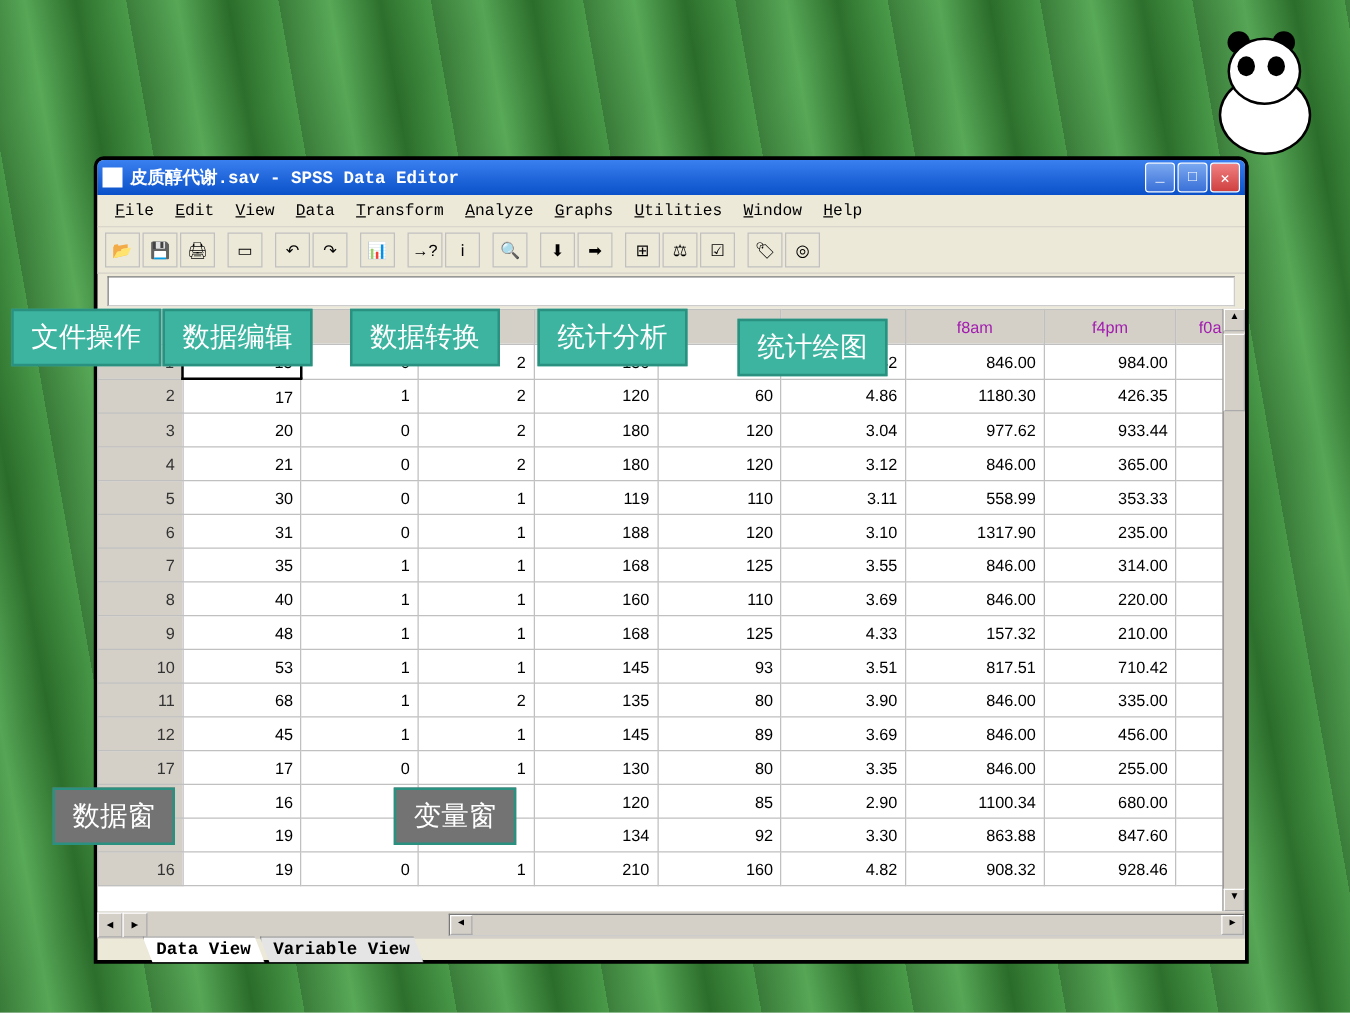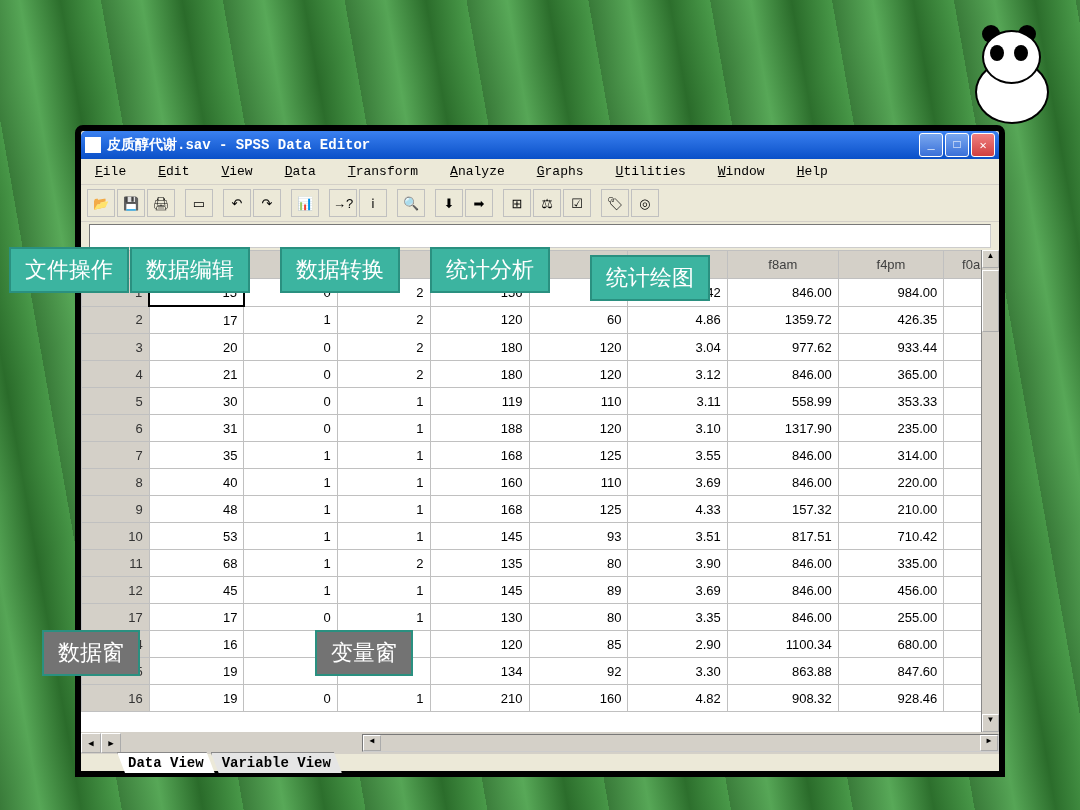--- a/index.html
+++ b/index.html
@@ -33,21 +33,21 @@
 .panda-ear2 { position:absolute; width:18px; height:18px; background:#000; border-radius:50%; top:5px; left:58px;}
 .panda-eye1 { position:absolute; width:14px; height:16px; background:#000; border-radius:50%; top:25px; left:30px;}
 .panda-eye2 { position:absolute; width:14px; height:16px; background:#000; border-radius:50%; top:25px; left:54px;}
 .window {
   position: absolute;
   top: 125px;
   left: 75px;
   width: 918px;
   height: 640px;
   background: #ece9d8;
-  border: 6px solid #000000;
+  border: 3px solid #000000;
   border-radius: 8px 8px 0 0;
 }
 .titlebar {
   background: linear-gradient(to bottom, #3a80f0 0%, #0a50c8 100%);
   color: white;
   height: 28px;
   display: flex;
   align-items: center;
   padding: 0 4px;
   font-family: "Courier New", monospace;
@@ -74,21 +74,21 @@
   display: flex;
   align-items: center;
   justify-content: center;
   cursor: pointer;
 }
 .win-btn.close { background: linear-gradient(to bottom, #f08080, #d04040); }
 .menubar {
   background: #ece9d8;
   padding: 3px 8px;
   display: flex;
-  gap: 20px;
+  gap: 5px;
   font-family: "Courier New", monospace;
   font-size: 13px;
   border-bottom: 1px solid #d4d0c8;
 }
 .menu-item {
   padding: 2px 6px;
   cursor: pointer;
 }
 .menu-item u { text-decoration: underline; }
 .toolbar {
@@ -131,21 +131,21 @@
   border: 1px solid #c0c0c0;
   padding: 2px 6px;
   height: 22px;
   text-align: right;
   background: #fff;
 }
 table.data-grid th {
   background: #d4d0c8;
   text-align: center;
   font-weight: normal;
-  color: #404040;
+  color: #a21caf;
 }
 table.data-grid td.rowhead {
   background: #d4d0c8;
   text-align: right;
   width: 60px;
   color: #333;
 }
 table.data-grid td.selected {
   border: 2px solid #000;
 }
@@ -338,21 +338,21 @@
             <td class="col-h">2</td>
           </tr>
           <tr>
             <td class="rowhead">2</td>
             <td class="col-id">17</td>
             <td class="col-a">1</td>
             <td class="col-b">2</td>
             <td class="col-c">120</td>
             <td class="col-d">60</td>
             <td class="col-e">4.86</td>
-            <td class="col-f">1359.72</td>
+            <td class="col-f">1180.30</td>
             <td class="col-g">426.35</td>
             <td class="col-h">5</td>
           </tr>
           <tr>
             <td class="rowhead">3</td>
             <td class="col-id">20</td>
             <td class="col-a">0</td>
             <td class="col-b">2</td>
             <td class="col-c">180</td>
             <td class="col-d">120</td>

